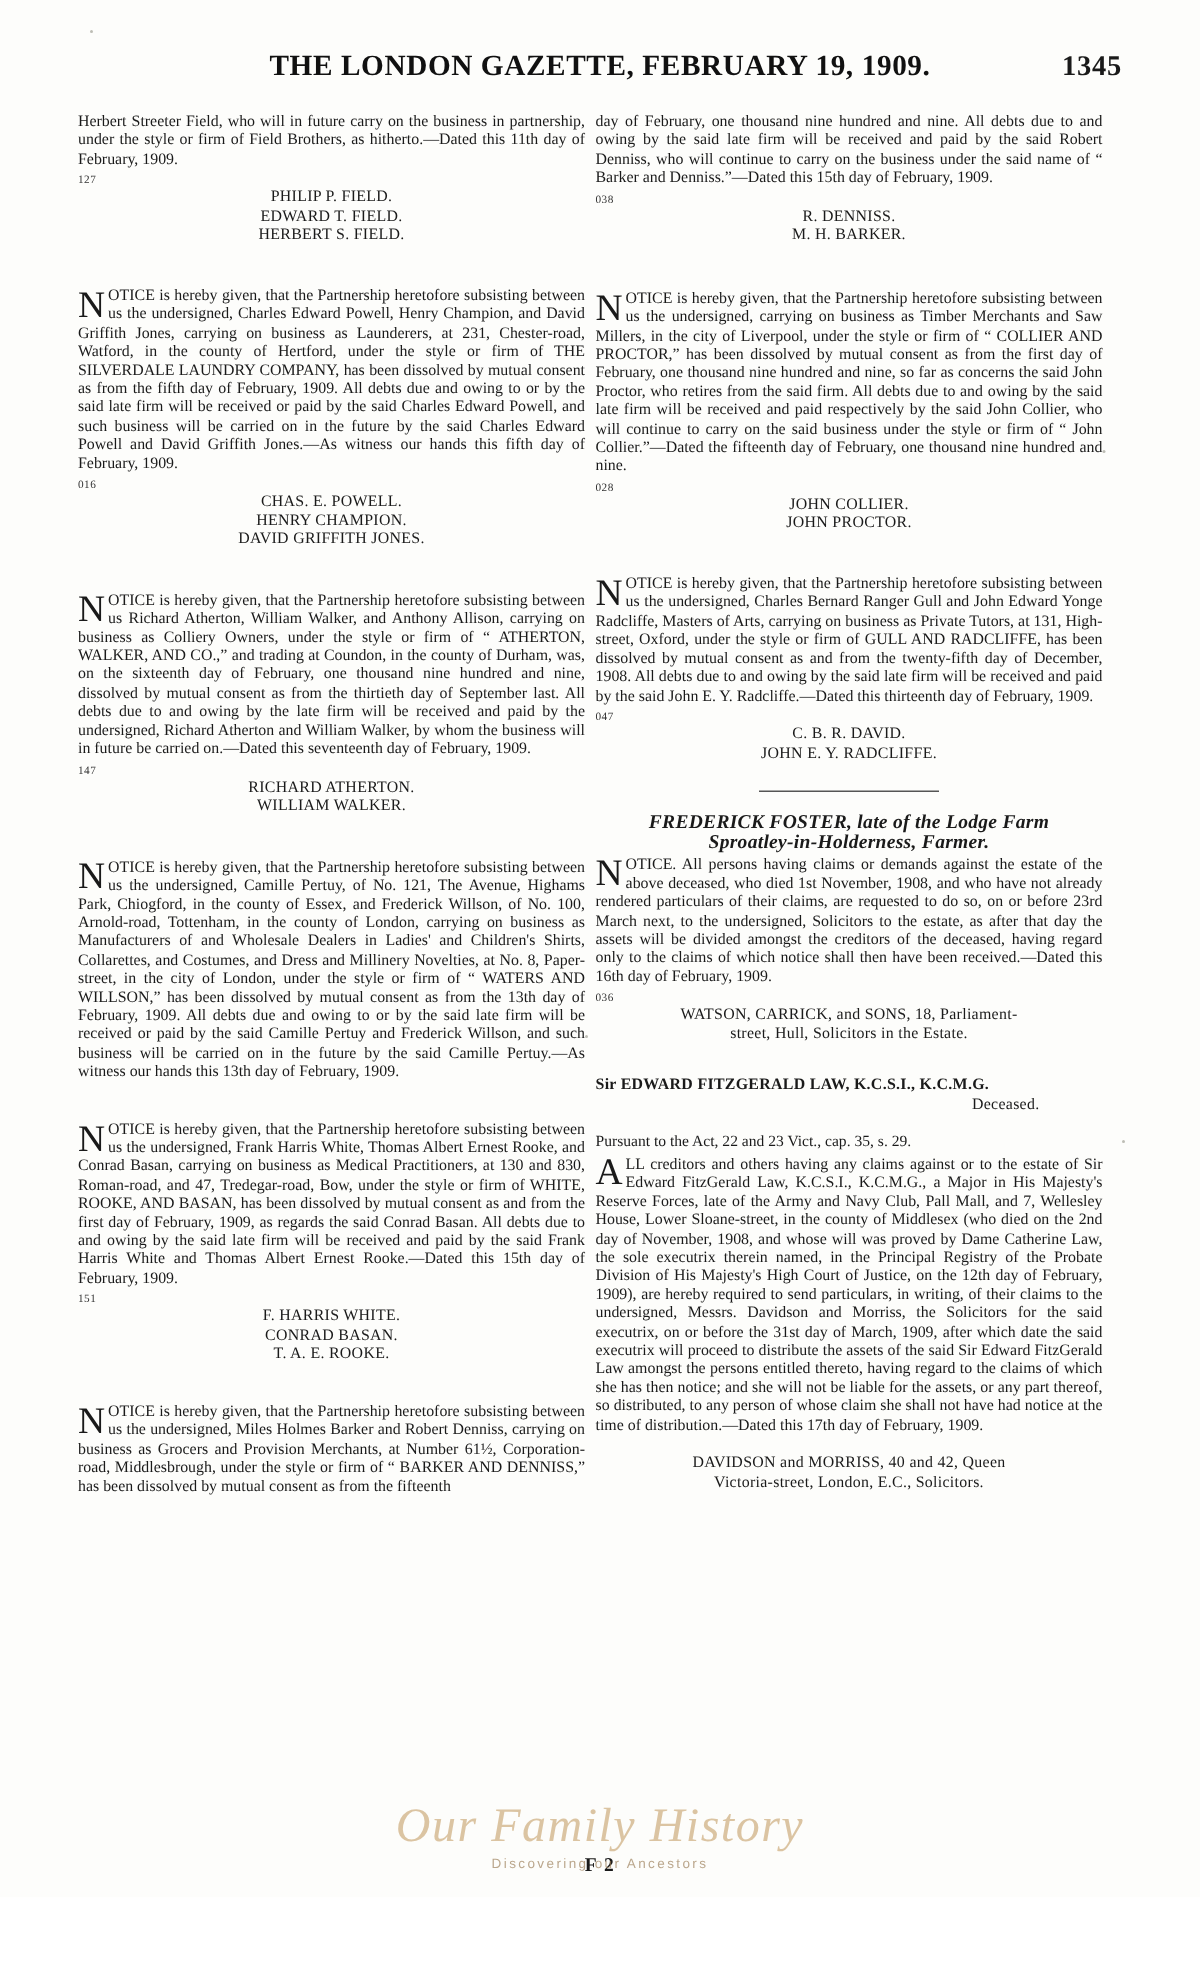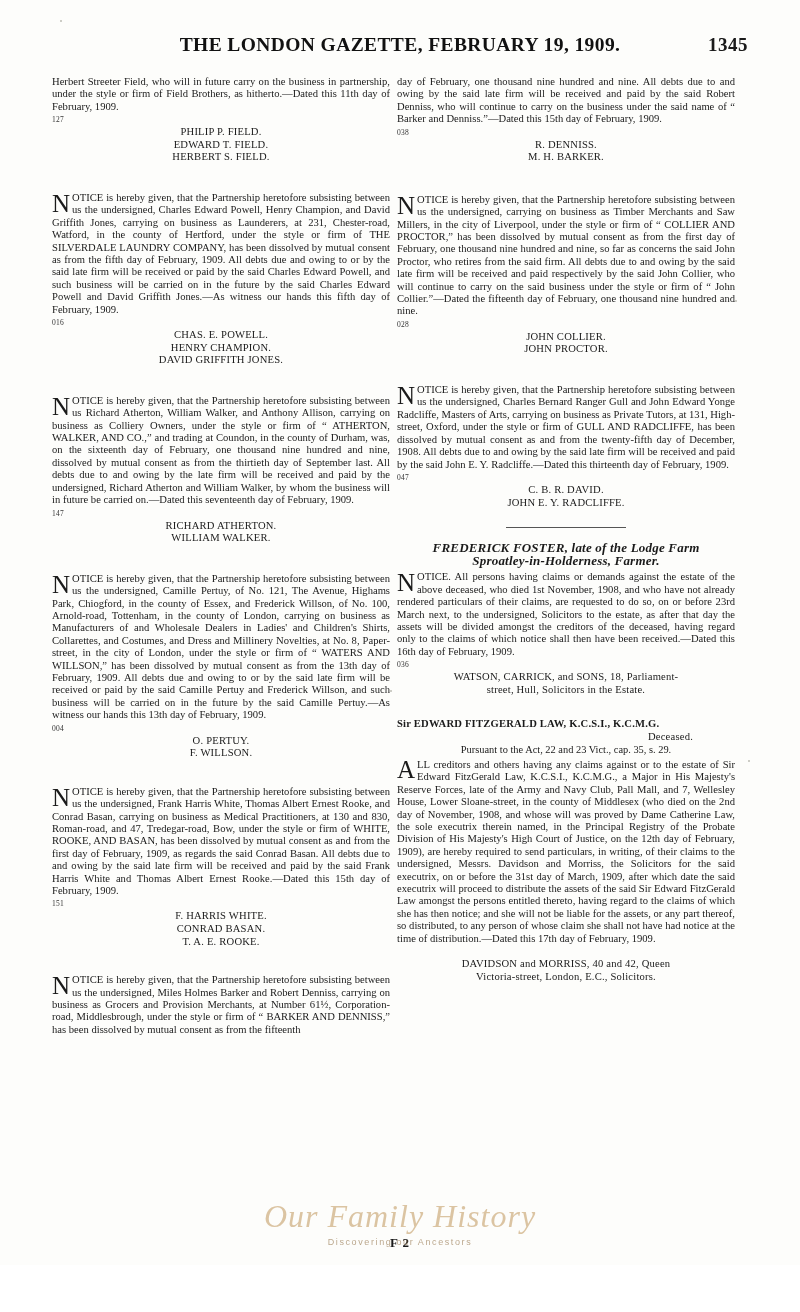--- a/index.html
+++ b/index.html
@@ -110,24 +110,24 @@
     font-weight: bold;
     letter-spacing: 0.2px;
   }
   .centered-sub {
     text-align: center;
     font-size: 10.6px;
     line-height: 12.6px;
     letter-spacing: 0.2px;
   }
   .centered-small {
-    text-align: center;
+    text-align: left;
     font-size: 10.4px;
     line-height: 12.4px;
-    margin-top: 0;
+    margin-top: 12px;
   }
   .italic { font-style: italic; }
   .bold { font-weight: bold; }
   .pageno-bottom {
     position: absolute;
     left: 0;
     width: 800px;
     bottom: 14px;
     text-align: center;
     font-size: 13px;
@@ -215,27 +215,20 @@
             <div class="sig-line">WILLIAM WALKER.</div>
           </div>
         </div>
       </div>
 
       <div class="block" style="margin-top:28px;">
         <div class="dropcap-block">
           <span class="dropcap">N</span>
           <p class="para">OTICE is hereby given, that the Partnership heretofore subsisting between us the undersigned, Camille Pertuy, of No. 121, The Avenue, Highams Park, Chiogford, in the county of Essex, and Frederick Willson, of No. 100, Arnold-road, Tottenham, in the county of London, carrying on business as Manufacturers of and Wholesale Dealers in Ladies' and Children's Shirts, Collarettes, and Costumes, and Dress and Millinery Novelties, at No. 8, Paper-street, in the city of London, under the style or firm of “ WATERS AND WILLSON,” has been dissolved by mutual consent as from the 13th day of February, 1909. All debts due and owing to or by the said late firm will be received or paid by the said Camille Pertuy and Frederick Willson, and such business will be carried on in the future by the said Camille Pertuy.—As witness our hands this 13th day of February, 1909.</p>
         </div>
-        <div class="sig-wrap">
-          <div class="refnum">004</div>
-          <div class="sig">
-            <div class="sig-line">O. PERTUY.</div>
-            <div class="sig-line">F. WILLSON.</div>
-          </div>
-        </div>
       </div>
 
       <div class="block" style="margin-top:26px;">
         <div class="dropcap-block">
           <span class="dropcap">N</span>
           <p class="para">OTICE is hereby given, that the Partnership heretofore subsisting between us the undersigned, Frank Harris White, Thomas Albert Ernest Rooke, and Conrad Basan, carrying on business as Medical Practitioners, at 130 and 830, Roman-road, and 47, Tredegar-road, Bow, under the style or firm of WHITE, ROOKE, AND BASAN, has been dissolved by mutual consent as and from the first day of February, 1909, as regards the said Conrad Basan. All debts due to and owing by the said late firm will be received and paid by the said Frank Harris White and Thomas Albert Ernest Rooke.—Dated this 15th day of February, 1909.</p>
         </div>
         <div class="sig-wrap">
           <div class="refnum">151</div>
           <div class="sig">

